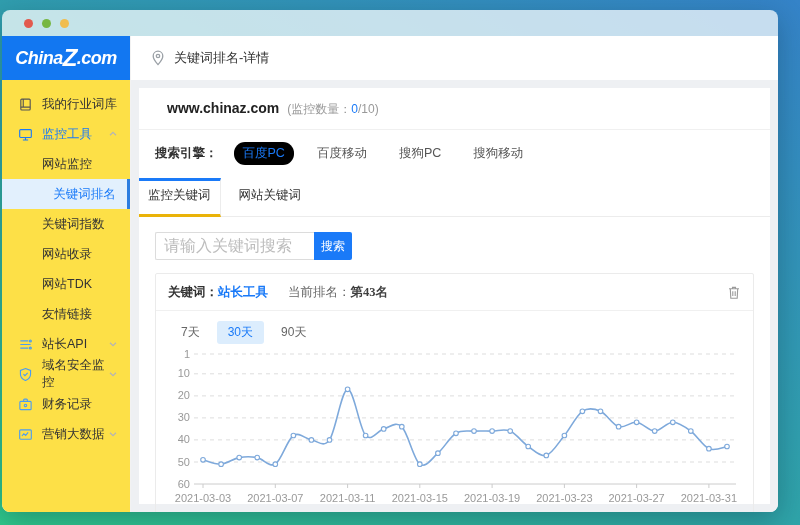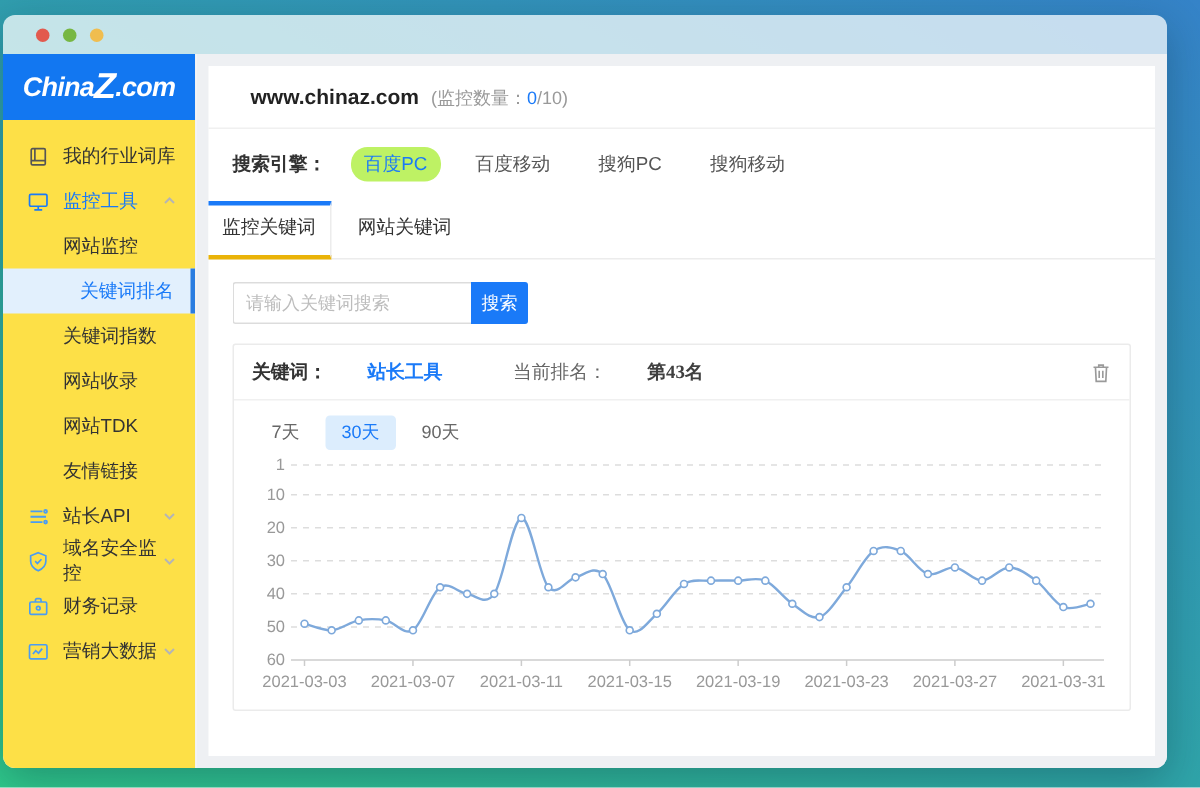--- a/index.html
+++ b/index.html
@@ -27,33 +27,33 @@
     padding-left:20px;font-size:13px;color:#333;}
   .content{flex:1;background:#eef0f3;padding:8px;min-height:0;}
   .panel{background:#fff;height:100%;box-sizing:border-box;display:flex;flex-direction:column;font-size:12.5px;}
   .site-row{padding:12px 28px 11px;border-bottom:1px solid #f0f0f0;display:flex;align-items:baseline;gap:8px;}
   .domain{font-weight:bold;font-size:14px;color:#222;}
   .monitor{color:#999;font-size:12px;}
   .monitor .cnt{color:#1a7af8;}
   .engine-row{padding:12px 16px 10px;display:flex;align-items:center;}
   .engine-label{font-weight:bold;color:#333;margin-right:16px;}
   .chip{color:#555;padding:3px 9px;margin-right:14px;border-radius:2px;cursor:pointer;}
-  .chip.active{background:#bef264;color:#1a7af8;border-radius:11px;}
+  .chip.active{background:#000000;color:#1a7af8;border-radius:11px;}
   .tabstrip{display:flex;border-bottom:1px solid #ececec;margin-top:3px;}
   .tab{padding:9px 18px;color:#333;cursor:pointer;}
   .tab.active{border-top:3px solid #1a7af8;border-right:1px solid #ececec;background:#fff;
     margin-bottom:-1px;border-bottom:3px solid #eab308;padding:6px 9px 10px;}
   .search-row{display:flex;margin:15px 16px 13px;}
   .kw-input{width:142px;height:26px;border:1px solid #dcdcdc;border-right:none;border-radius:2px 0 0 2px;
-    padding:0 8px;font-size:12px;color:#333;outline:none;font-family:inherit;}
+    padding:0 8px;font-size:16px;color:#333;outline:none;font-family:inherit;}
   .kw-input::placeholder{color:#bdbdbd;}
   .search-btn{width:38px;height:28px;background:#1a7af8;color:#fff;border:none;border-radius:0 2px 2px 0;
     font-size:12px;cursor:pointer;font-family:inherit;}
   .kcard{margin:0 16px 14px;border:1px solid #ebebeb;border-radius:2px;}
-  .kcard-head{height:36px;display:flex;align-items:center;padding:0 12px;border-bottom:1px solid #f0f0f0;gap:27px;}
+  .kcard-head{height:36px;display:flex;align-items:center;padding:0 12px;border-bottom:1px solid #f0f0f0;}
   .kw-label{font-weight:bold;color:#333;}
   .kw{font-weight:bold;color:#1a7af8;margin-right:20px;}
   .rank-label{color:#666;}
   .rank{font-weight:bold;color:#404040;font-family:Liberation Serif, serif;}
   .trash{margin-left:auto;cursor:pointer;display:flex;}
   .range-row{padding:10px 0 0 14px;display:flex;gap:6px;font-size:12px;color:#666;}
   .range{padding:3px 11px;border-radius:3px;cursor:pointer;text-align:right;}
   .range.active{background:#dcedfd;color:#1a7af8;}
   .chart-wrap{padding:2px 8px 4px;}
 </style>
@@ -161,20 +161,29 @@
             <svg width="10" height="10" viewBox="0 0 10 10" fill="none" stroke="#b5b5b5" stroke-width="1.3">
                 <path d="M2 3.7l3 3 3-3"></path>
               </svg>
           </span>
         </div>
 
       </div>
     </div>
 
     <div class="right">
+      <div class="topbar">
+        <span style="display:flex;">
+          <svg width="14" height="16" viewBox="0 0 14 16" fill="none" stroke="#9aa0a6" stroke-width="1.3">
+              <path d="M7 1.2C4.3 1.2 2.2 3.3 2.2 6c0 3.3 4.8 8.6 4.8 8.6S11.8 9.3 11.8 6c0-2.7-2.1-4.8-4.8-4.8z"></path>
+              <circle cx="7" cy="6" r="1.7"></circle>
+            </svg>
+        </span>
+        <span>关键词排名-详情</span>
+      </div>
 
       <div class="content">
         <div class="panel">
 
           <div class="site-row">
             <span class="domain">www.chinaz.com</span>
             <span class="monitor"><span>(监控数量：</span><span class="cnt">0</span><span>/10)</span></span>
           </div>
 
           <div class="engine-row">

